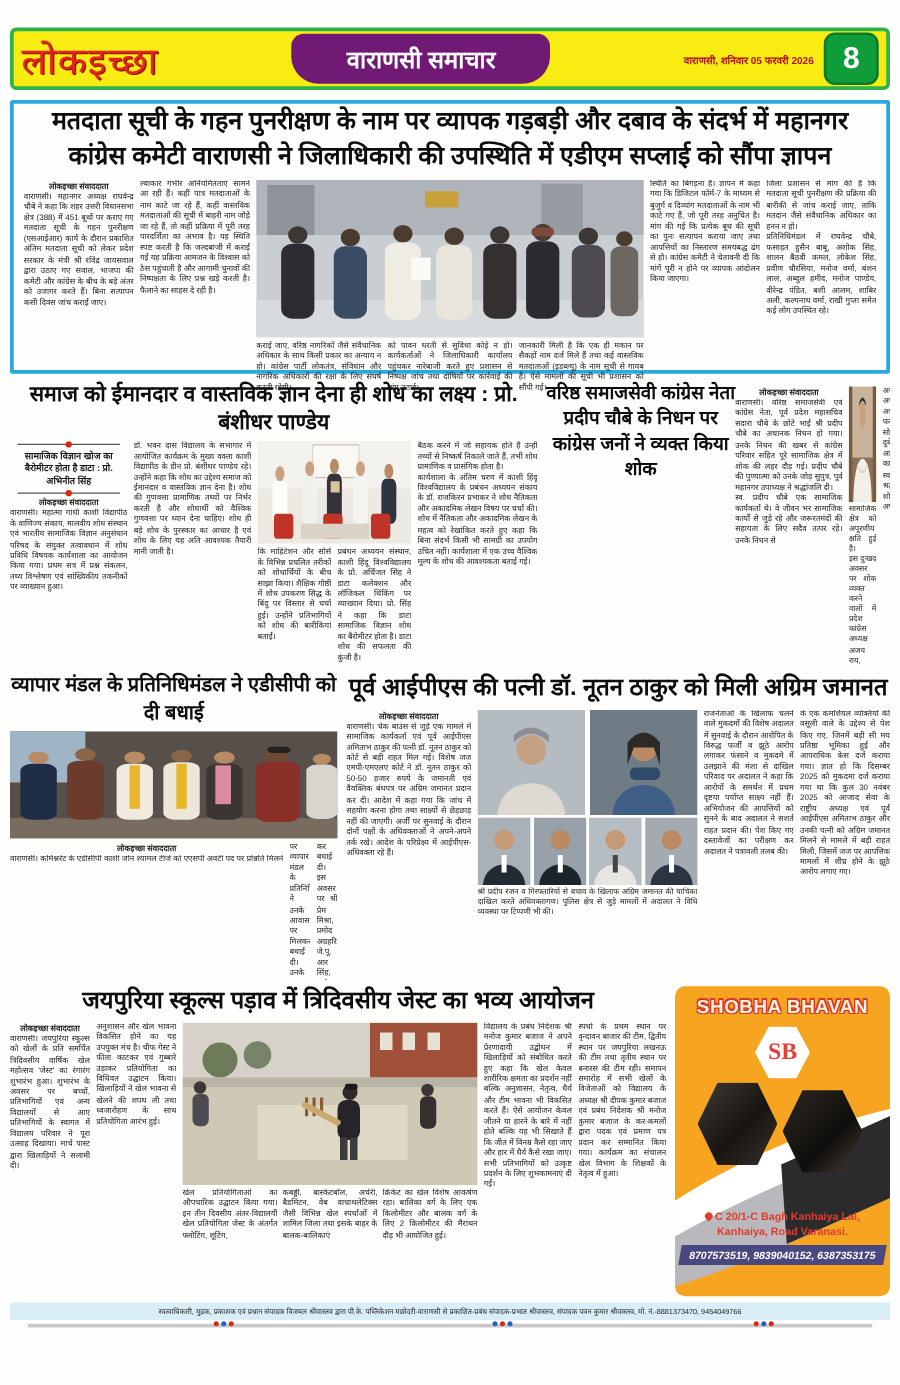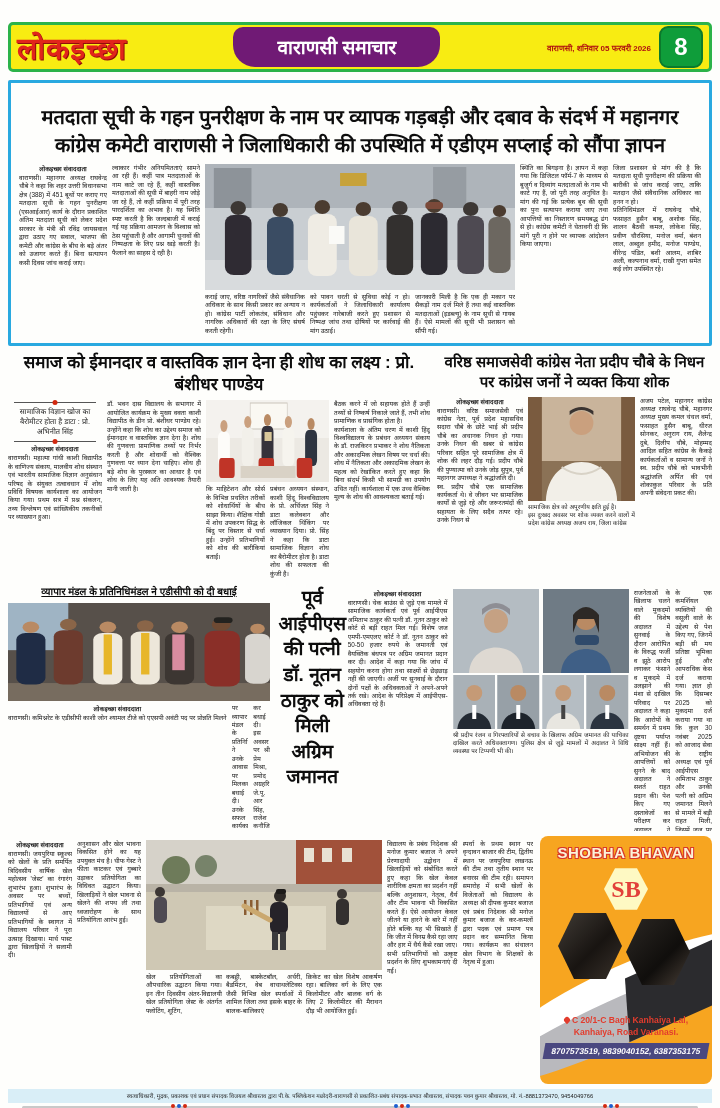--- a/index.html
+++ b/index.html
@@ -2,73 +2,73 @@
 <html><head>
 <meta charset="utf-8">
 <style>
   html,body{margin:0;padding:0;background:#e8e8e4;}
   .page{width:720px;height:1108px;background:#fefefc;margin:0 auto;position:relative;
         font-family:"Liberation Sans","DejaVu Sans",sans-serif;color:#1b1b1b;overflow:hidden;
         box-sizing:border-box;padding:22px 8px 0 8px;}
   
   .masthead{height:50px;background:#f8ec12;border:3px solid #2cb34a;border-radius:5px;
             display:flex;align-items:center;padding:0 6px;box-sizing:border-box;gap:8px;}
-  .logo{font-size:30px;font-weight:bold;color:#e1251b;letter-spacing:1px;
+  .logo{font-size:30px;font-weight:normal;color:#e1251b;letter-spacing:1px;
         text-shadow:1px 1px 0 #8f0f08;white-space:nowrap;flex:0 0 auto;}
   .masthead-center{flex:1 1 auto;display:flex;justify-content:center;}
   .masthead-pill{background:#701a75;color:#fff;font-size:19px;font-weight:bold;
         border-radius:10px 10px 22px 22px;padding:7px 44px;}
   .dateline{font-size:8px;font-weight:bold;color:#b01010;white-space:nowrap;flex:0 0 auto;}
   .page-num{flex:0 0 auto;width:40px;height:38px;background:#0f9d3a;border:2px solid #0b7a2c;
         border-radius:9px;color:#fff;font-size:24px;font-weight:bold;display:flex;
         align-items:center;justify-content:center;}
   
   h1.head,h2.head,h3.head{margin:0;text-align:center;color:#0d0d0d;font-weight:bold;
         font-family:"Liberation Sans","DejaVu Sans",sans-serif;}
   .byline{font-size:6.4px;font-weight:bold;text-align:center;margin-bottom:1px;}
   .col{font-size:6.4px;line-height:1.32;text-align:justify;overflow:hidden;
         white-space:pre-line;}
   .photo{display:block;width:100%;}
   .caption{font-size:6.2px;line-height:1.3;text-align:justify;overflow:hidden;white-space:pre-line;}
   
-  .art-voter{margin-top:8px;border:3px solid #29a9e0;border-radius:2px;padding:20px 8px 5px;
-        box-sizing:border-box;height:266px;}
+  .art-voter{margin-top:8px;border:3px solid #29a9e0;border-radius:2px;padding:0 8px 5px;
+        box-sizing:border-box;height:219px;}
   .art-voter h1.head{font-size:20px;line-height:1.4;}
   .voter-body{display:flex;gap:5px;margin-top:5px;height:186px;}
   .voter-body .col{flex:0 0 88px;}
   .voter-center{flex:1 1 auto;display:flex;flex-direction:column;gap:3px;}
   .under3{display:flex;gap:5px;flex:1 1 auto;}
   .under3 .col{flex:1 1 0;}
   
   .row2{display:flex;gap:7px;margin-top:6px;height:228px;}
   .art-research{flex:0 0 422px;display:flex;flex-direction:column;}
   .art-research h2.head{font-size:17px;line-height:1.3;}
   .res-body{display:flex;gap:5px;margin-top:4px;flex:1 1 auto;overflow:hidden;}
   .res-col1{flex:0 0 94px;display:flex;flex-direction:column;}
   .divider{border-top:1px solid #555;position:relative;margin:2px 6px;}
   .divider::after{content:"";position:absolute;left:50%;top:-3px;width:5px;height:5px;
         background:#d3290f;border-radius:50%;transform:translateX(-50%);}
-  .subhead{font-size:7.4px;font-weight:normal;text-align:center;line-height:1.35;margin:2px 0;}
+  .subhead{font-size:7.4px;font-weight:bold;text-align:center;line-height:1.35;margin:2px 0;}
   .res-center{flex:1 1 auto;display:flex;flex-direction:column;gap:3px;}
   .res-under{display:flex;gap:5px;flex:1 1 auto;}
   .res-under .col{flex:1 1 0;}
   .res-col3{flex:0 0 96px;}
-  .art-cond{flex:1 1 auto;display:flex;flex-direction:column;}
+  .art-cond{flex:1 1 auto;display:flex;flex-direction:row;}
   .art-cond h2.head{font-size:15px;line-height:1.35;}
   .cond-body{display:flex;gap:5px;margin-top:4px;flex:1 1 auto;overflow:hidden;}
   .cond-col1{flex:0 0 86px;}
   .cond-center{flex:1 1 auto;display:flex;flex-direction:column;gap:2px;}
   .cond-names{flex:0 0 72px;}
   
   .row3{display:flex;gap:7px;margin-top:5px;height:246px;}
   .art-trade{flex:0 0 262px;display:flex;flex-direction:column;}
-  .art-trade h2.head{font-size:10px;line-height:1.35;text-decoration:underline;}
+  .art-trade h2.head{font-size:16px;line-height:1.35;}
   .trade-under{display:flex;gap:5px;margin-top:3px;flex:1 1 auto;overflow:hidden;}
   .trade-under .col{flex:1 1 0;}
-  .art-bail{flex:1 1 auto;display:flex;flex-direction:row;}
+  .art-bail{flex:1 1 auto;display:flex;flex-direction:column;}
   .art-bail h2.head{font-size:19px;line-height:1.35;}
   .bail-body{display:flex;gap:5px;margin-top:4px;flex:1 1 auto;overflow:hidden;}
   .bail-col1{flex:0 0 100px;}
   .bail-center{flex:0 0 176px;display:flex;flex-direction:column;gap:2px;}
   .bail-grid4{display:flex;gap:2px;}
   .bail-col3{flex:1 1 0;}
   .bail-col4{flex:1 1 0;}
   
   .row4{display:flex;gap:7px;margin-top:5px;height:248px;}
   .art-zest{flex:1 1 auto;display:flex;flex-direction:column;}
@@ -88,22 +88,22 @@
         border-radius:50%;transform:rotate(-24deg);}
   .swoosh-g{position:absolute;left:-70px;top:158px;width:320px;height:46px;background:#b9b9bd;
         border-radius:50%;transform:rotate(-24deg);}
   .swoosh-d{position:absolute;right:-30px;top:120px;width:120px;height:60px;background:#2b2b2e;
         transform:rotate(-24deg) skewX(-20deg);}
   .ad-title{position:relative;font-size:15px;font-weight:bold;letter-spacing:.5px;color:#fbf3d8;
         text-shadow:-1px -1px 0 #d8372b,1px -1px 0 #d8372b,-1px 1px 0 #d8372b,1px 1px 0 #d8372b;}
   .ad-sub{position:relative;font-family:"DejaVu Serif","Liberation Serif",serif;font-weight:bold;
         color:#6d1630;font-size:11px;line-height:1.25;margin-top:2px;}
   .hex{clip-path:polygon(25% 3%,75% 3%,100% 50%,75% 97%,25% 97%,0% 50%);}
-  .ad-logo{position:relative;width:44px;height:44px;margin:6px auto 0;background:#fef9c3;
-        display:flex;align-items:center;justify-content:center;color:#e2403a;font-size:24px;
+  .ad-logo{position:relative;width:44px;height:44px;margin:6px auto 0;background:#ffffff;
+        display:flex;align-items:center;justify-content:center;color:#e2403a;font-size:19px;
         font-weight:bold;font-family:"Liberation Serif",serif;}
   .ad-photos{position:relative;height:78px;margin-top:-4px;}
   .ad-photos .hexp{position:absolute;width:64px;height:70px;
         background:linear-gradient(135deg,#413c36 0%,#181411 55%,#3a332c 100%);}
   .ad-photos .hexp.p1{left:12px;top:4px;}
   .ad-photos .hexp.p2{left:80px;top:10px;background:linear-gradient(135deg,#2c2824,#100e0c 60%,#4a4038);}
   .ad-addr{position:relative;margin-top:30px;color:#e23c2d;font-weight:bold;font-size:8.6px;
         line-height:1.35;}
   .pin{display:inline-block;width:6px;height:6px;background:#e23c2d;border-radius:50% 50% 50% 0;
         transform:rotate(-45deg);margin-right:2px;}
@@ -340,20 +340,21 @@
           <div class="caption">श्री प्रदीप रंजन व गिरफ्तारियों से बचाव के खिलाफ अग्रिम जमानत की याचिका दाखिल करते अधिवक्तागण। पुलिस क्षेत्र से जुड़े मामलों में अदालत ने विधि व्यवस्था पर टिप्पणी भी की।</div>
         </div>
         <div class="col bail-col3">राजनेताओं के खिलाफ चलने वाले मुकदमों की विशेष अदालत में सुनवाई के दौरान आरोपित के विरुद्ध फर्जी व झूठे आरोप लगाकर फंसाने व मुकदमे में उलझाने की मंशा से दाखिल परिवाद पर अदालत ने कहा कि आरोपों के समर्थन में प्रथम दृष्टया पर्याप्त साक्ष्य नहीं हैं। अभियोजन की आपत्तियों को सुनने के बाद अदालत ने सशर्त राहत प्रदान की। पेश किए गए दस्तावेजों का परीक्षण कर अदालत ने पत्रावली तलब की।</div>
         <div class="col bail-col4">के एक कमर्शियल व्यक्तियों की वसूली वाले के उद्देश्य से पेश किए गए, जिनमें बड़ी सी मय प्रतिष्ठा भूमिका हुई और आपराधिक केस दर्ज कराया गया। ज्ञात हो कि दिसम्बर 2025 को मुकदमा दर्ज कराया गया था कि कुल 30 नवंबर 2025 को आजाद सेवा के राष्ट्रीय अध्यक्ष एवं पूर्व आईपीएस अमिताभ ठाकुर और उनकी पत्नी को अग्रिम जमानत मिलने से मामले में बड़ी राहत मिली, जिसमें जज पर आपत्तिक मामलों में शीघ्र होने के झूठे आरोप लगाए गए।</div>
       </div>
     </section>
   </div>
 
   <div class="row4">
     <section class="art-zest">
+      <h2 class="head">जयपुरिया स्कूल्स पड़ाव में त्रिदिवसीय जेस्ट का भव्य आयोजन</h2>
       <div class="zest-body">
         <div class="colA">
           <div class="byline">लोकइच्छा संवाददाता</div>
           <div class="col" style="height:168px">वाराणसी। जयपुरिया स्कूल्स को खेलों के प्रति समर्पित त्रिदिवसीय वार्षिक खेल महोत्सव 'जेस्ट' का रंगारंग शुभारंभ हुआ। शुभारंभ के अवसर पर बच्चों, प्रतिभागियों एवं अन्य विद्यालयों से आए प्रतिभागियों के स्वागत में विद्यालय परिवार ने पूरा उत्साह दिखाया। मार्च पास्ट द्वारा खिलाड़ियों ने सलामी दी।</div>
         </div>
         <div class="col colA">अनुशासन और खेल भावना विकसित होने का यह उपयुक्त मंच है। चीफ गेस्ट ने फीता काटकर एवं गुब्बारे उड़ाकर प्रतियोगिता का विधिवत उद्घाटन किया। खिलाड़ियों ने खेल भावना से खेलने की शपथ ली तथा ध्वजारोहण के साथ प्रतियोगिता आरंभ हुई।</div>
         <div class="zest-center">
           <svg class="photo" viewBox="0 0 236 130" width="100%" height="130" preserveAspectRatio="none">
             <rect width="236" height="130" fill="#d6d2c9"></rect>
             <rect x="150" y="0" width="86" height="44" fill="#a1513a"></rect>

